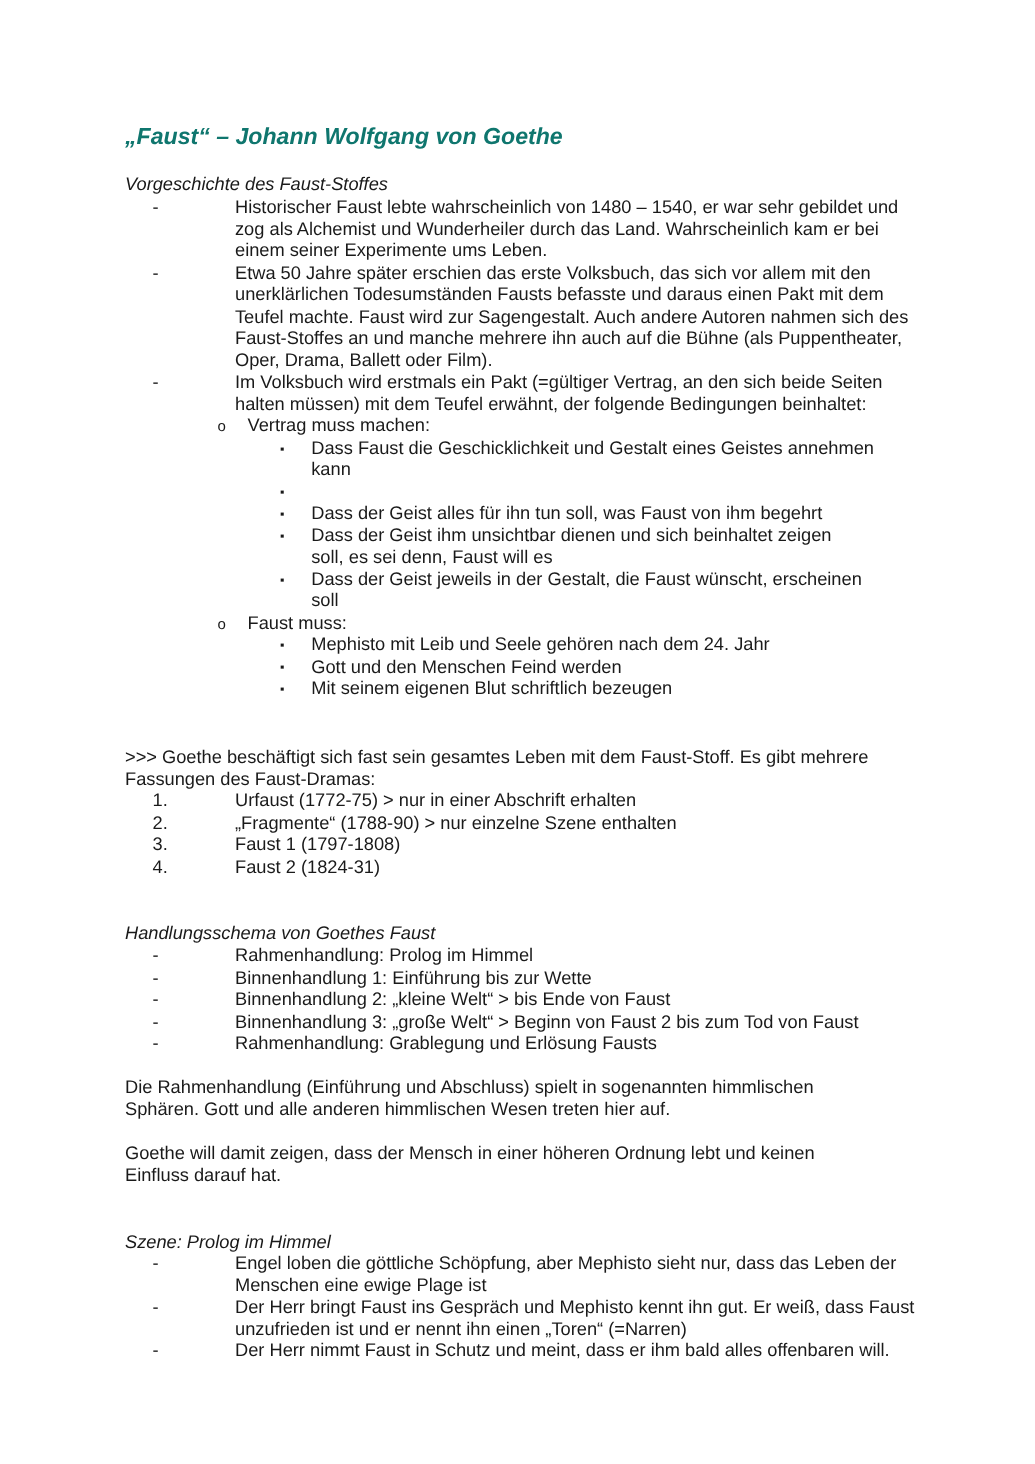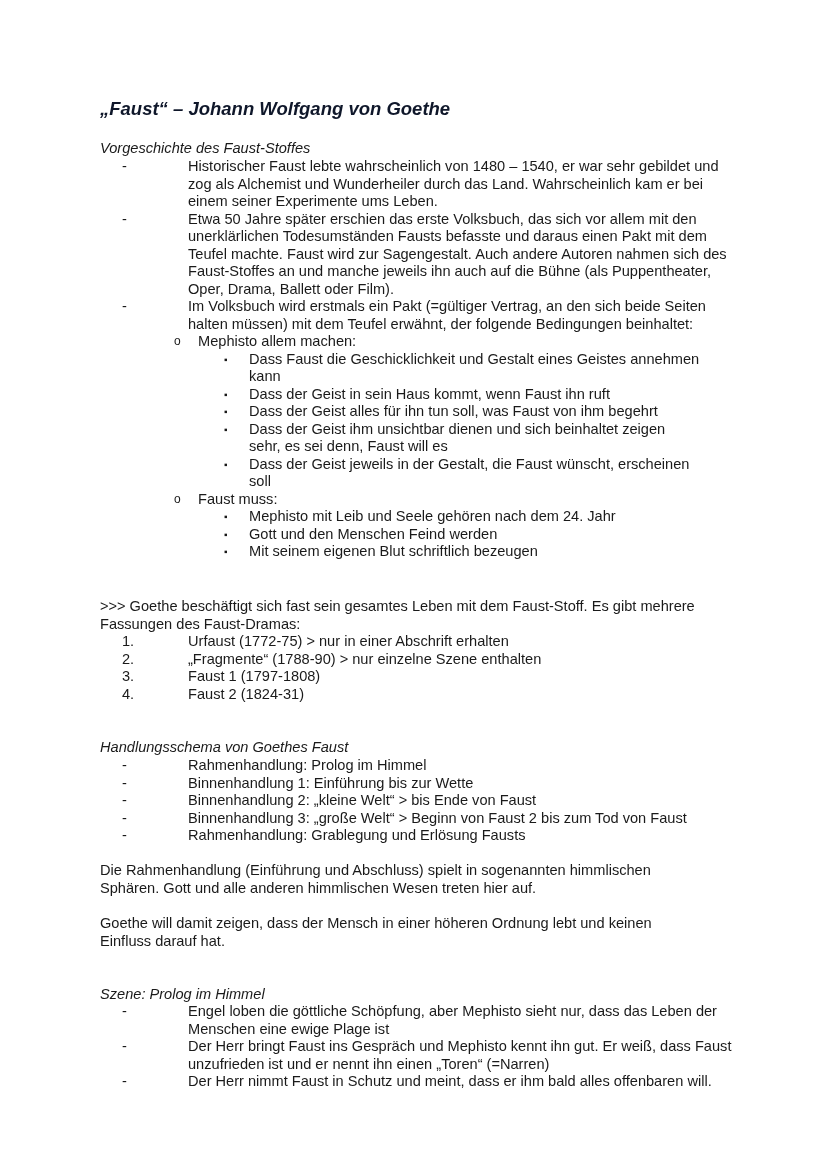--- a/index.html
+++ b/index.html
@@ -1,19 +1,19 @@
 <!DOCTYPE html>
 <html><head>
 <meta charset="utf-8">
 <style>
   html, body { margin: 0; padding: 0; background: #ffffff; }
   body { width: 828px; height: 1171px; position: relative; overflow: hidden;
          font-family: "Liberation Sans", sans-serif; color: #1a1a1a; font-size: 14.6px; }
   .page { position: absolute; left: 100px; top: 0; width: 640px; }
-  .title { position: absolute; top: 98px; left: 0; color: #0f172a; font-weight: bold; font-style: italic;
+  .title { position: absolute; top: 98px; left: 0; color: #0f766e; font-weight: bold; font-style: italic;
            font-size: 18.5px; white-space: nowrap; }
   .heading { position: absolute; left: 0; font-style: italic; white-space: nowrap; }
   .blk { position: absolute; }
   .row { position: relative; height: 17.5px; line-height: 17.5px; white-space: nowrap; }
   .bullet-dash { position: absolute; left: 22px; }
   .bullet-o { position: absolute; left: 74px; font-size: 12px; }
   .bullet-sq { position: absolute; left: 124px; font-size: 10px; }
   .num { position: absolute; left: 22px; }
   .t1 { position: absolute; left: 48px; margin-left: 40px; }
   .t2 { position: absolute; left: 98px; }
@@ -47,61 +47,60 @@
           <span class="bullet-dash">-</span>
           <span class="t1">Etwa 50 Jahre später erschien das erste Volksbuch, das sich vor allem mit den</span>
         </div>
       <div class="row">
           <span class="t1">unerklärlichen Todesumständen Fausts befasste und daraus einen Pakt mit dem</span>
         </div>
       <div class="row">
           <span class="t1">Teufel machte. Faust wird zur Sagengestalt. Auch andere Autoren nahmen sich des</span>
         </div>
       <div class="row">
-          <span class="t1">Faust-Stoffes an und manche jeweils ihn auch auf die Bühne (als Puppentheater,</span>
+          <span class="t1">Faust-Stoffes an und manche mehrere ihn auch auf die Bühne (als Puppentheater,</span>
         </div>
       <div class="row">
           <span class="t1">Oper, Drama, Ballett oder Film).</span>
         </div>
     </div>
     <div>
       <div class="row">
           <span class="bullet-dash">-</span>
           <span class="t1">Im Volksbuch wird erstmals ein Pakt (=gültiger Vertrag, an den sich beide Seiten</span>
         </div>
       <div class="row">
           <span class="t1">halten müssen) mit dem Teufel erwähnt, der folgende Bedingungen beinhaltet:</span>
         </div>
     </div>
     <div>
       <div class="row">
           <span class="bullet-o">o</span>
-          <span class="t2">Mephisto allem machen:</span>
+          <span class="t2">Vertrag muss machen:</span>
         </div>
       <div class="row">
           <span class="bullet-sq">▪</span>
           <span class="t3">Dass Faust die Geschicklichkeit und Gestalt eines Geistes annehmen</span>
         </div>
       <div class="row">
           <span class="t3">kann</span>
         </div>
       <div class="row">
           <span class="bullet-sq">▪</span>
-          <span class="t3">Dass der Geist in sein Haus kommt, wenn Faust ihn ruft</span>
         </div>
       <div class="row">
           <span class="bullet-sq">▪</span>
           <span class="t3">Dass der Geist alles für ihn tun soll, was Faust von ihm begehrt</span>
         </div>
       <div class="row">
           <span class="bullet-sq">▪</span>
           <span class="t3">Dass der Geist ihm unsichtbar dienen und sich beinhaltet zeigen</span>
         </div>
       <div class="row">
-          <span class="t3">sehr, es sei denn, Faust will es</span>
+          <span class="t3">soll, es sei denn, Faust will es</span>
         </div>
       <div class="row">
           <span class="bullet-sq">▪</span>
           <span class="t3">Dass der Geist jeweils in der Gestalt, die Faust wünscht, erscheinen</span>
         </div>
       <div class="row">
           <span class="t3">soll</span>
         </div>
     </div>
     <div>

